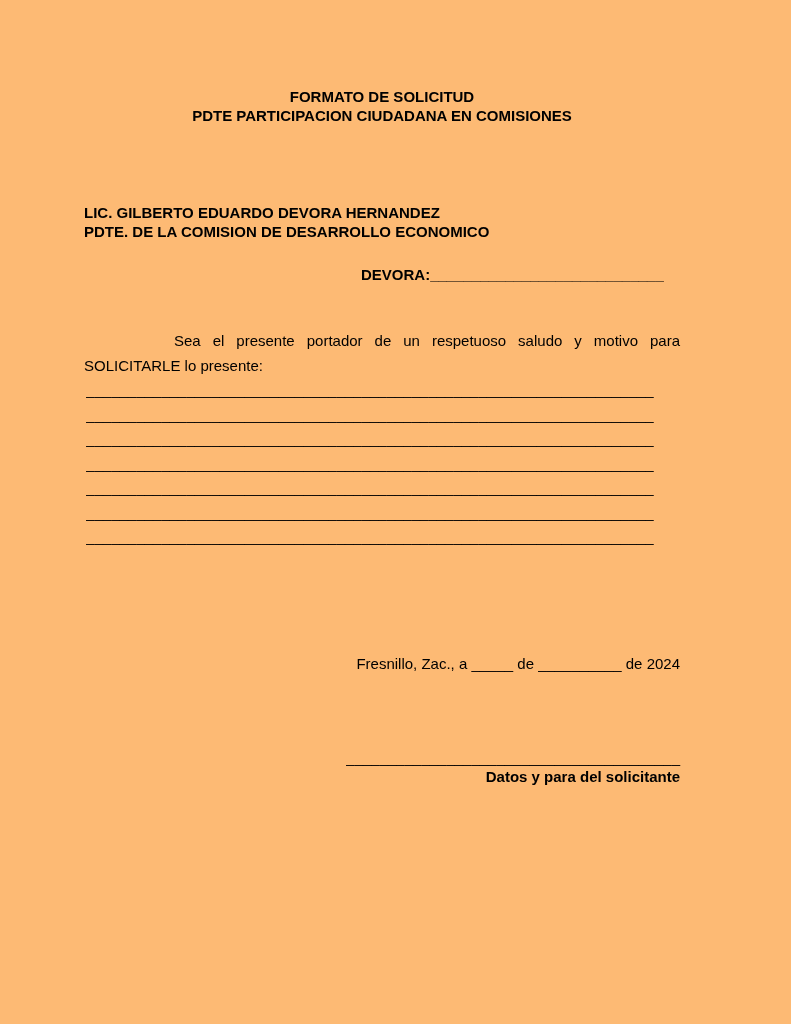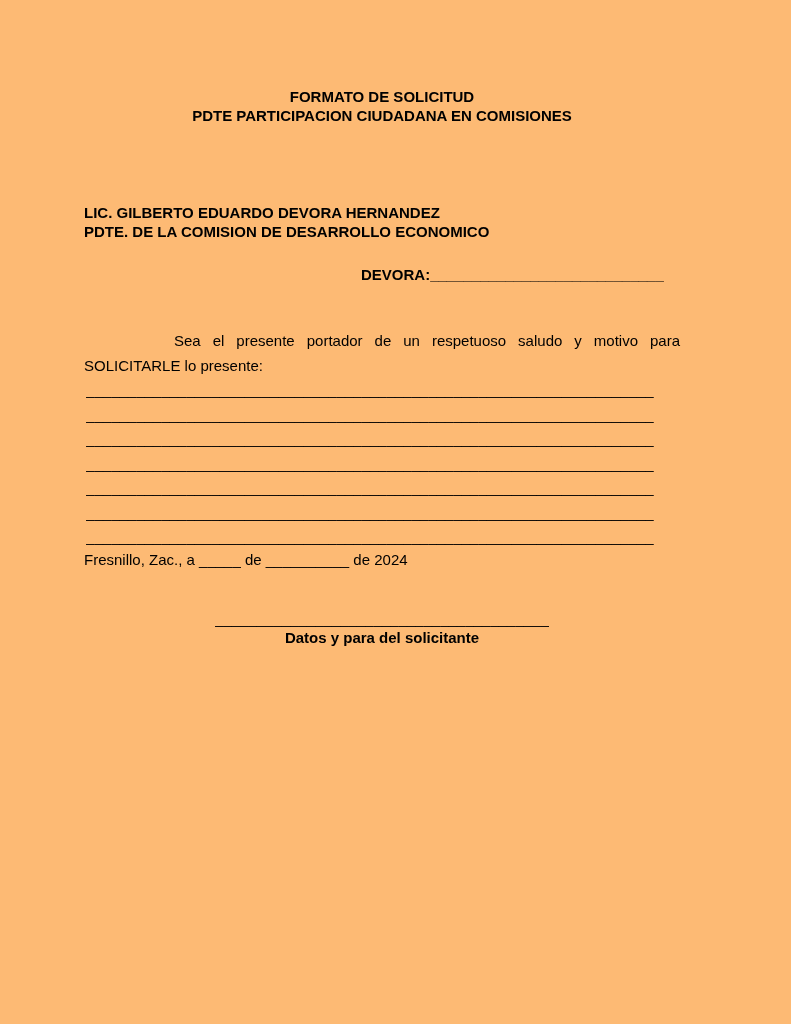--- a/index.html
+++ b/index.html
@@ -49,26 +49,27 @@
     line-height: 24.5px;
   }
   .write-line {
     width: 572px;
     white-space: nowrap;
     overflow: hidden;
     letter-spacing: 0;
     text-align: center;
   }
   .date-line {
-    text-align: left;
+    margin-top: 104px;
+    text-align: right;
     white-space: nowrap;
   }
   .signature {
-    margin-top: 40px;
-    text-align: center;
+    margin-top: 75px;
+    text-align: right;
   }
   .sig-caption {
     font-weight: 700;
   }
 </style>
 </head>
 <body>
 
 <div class="page">
 

